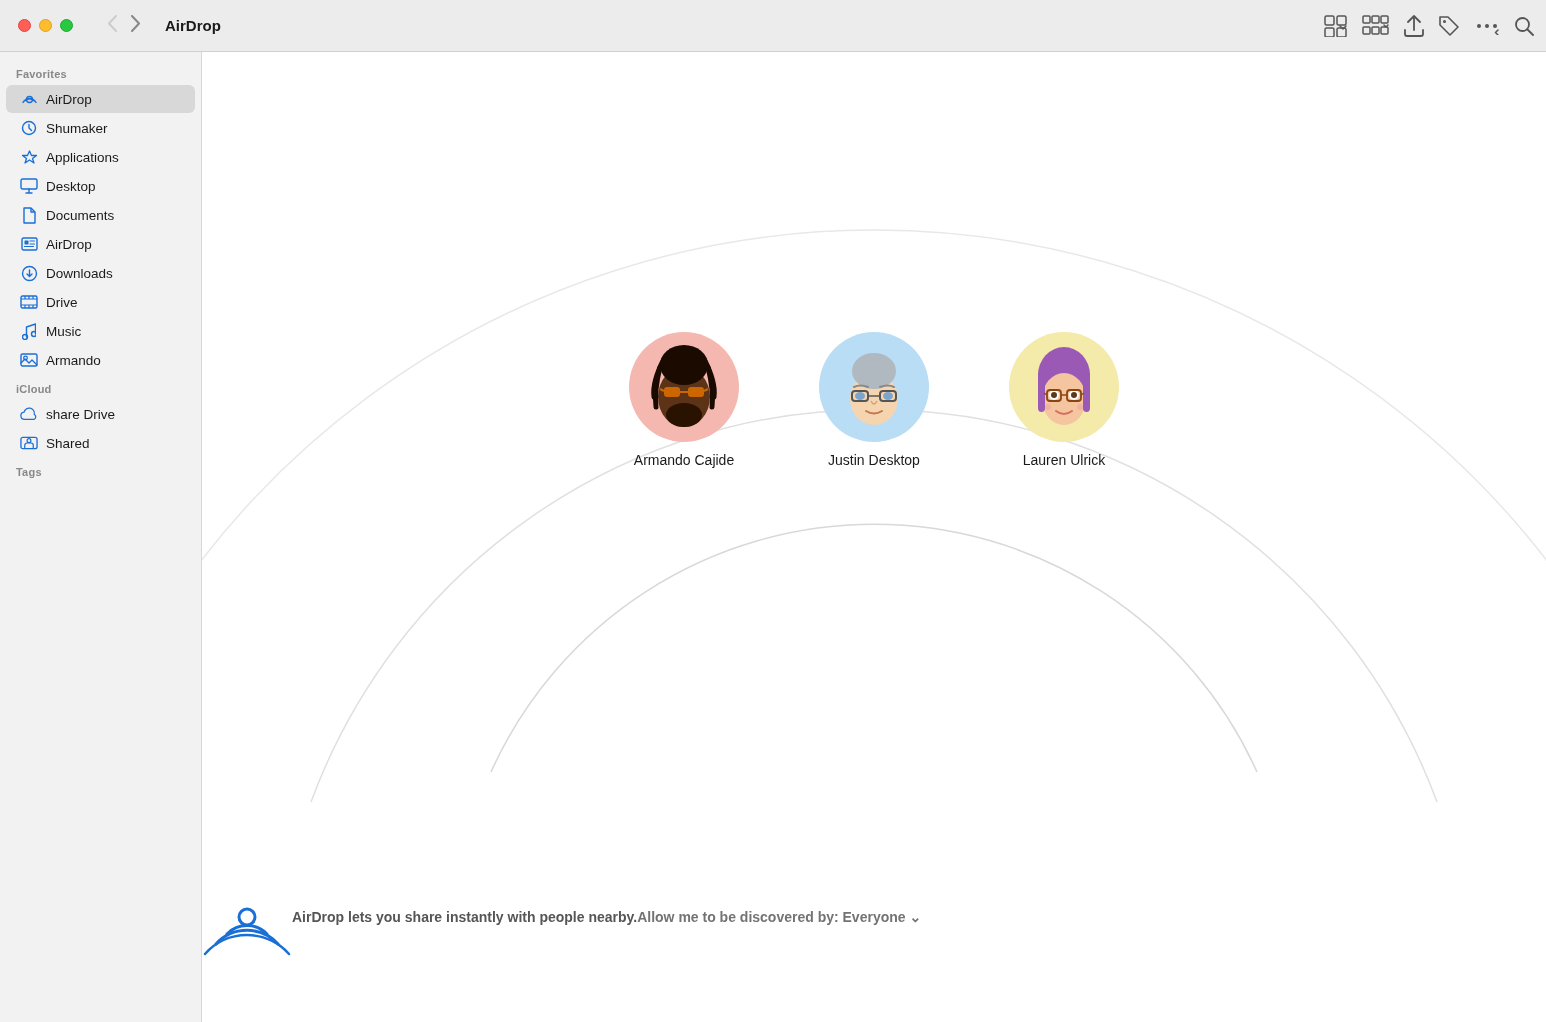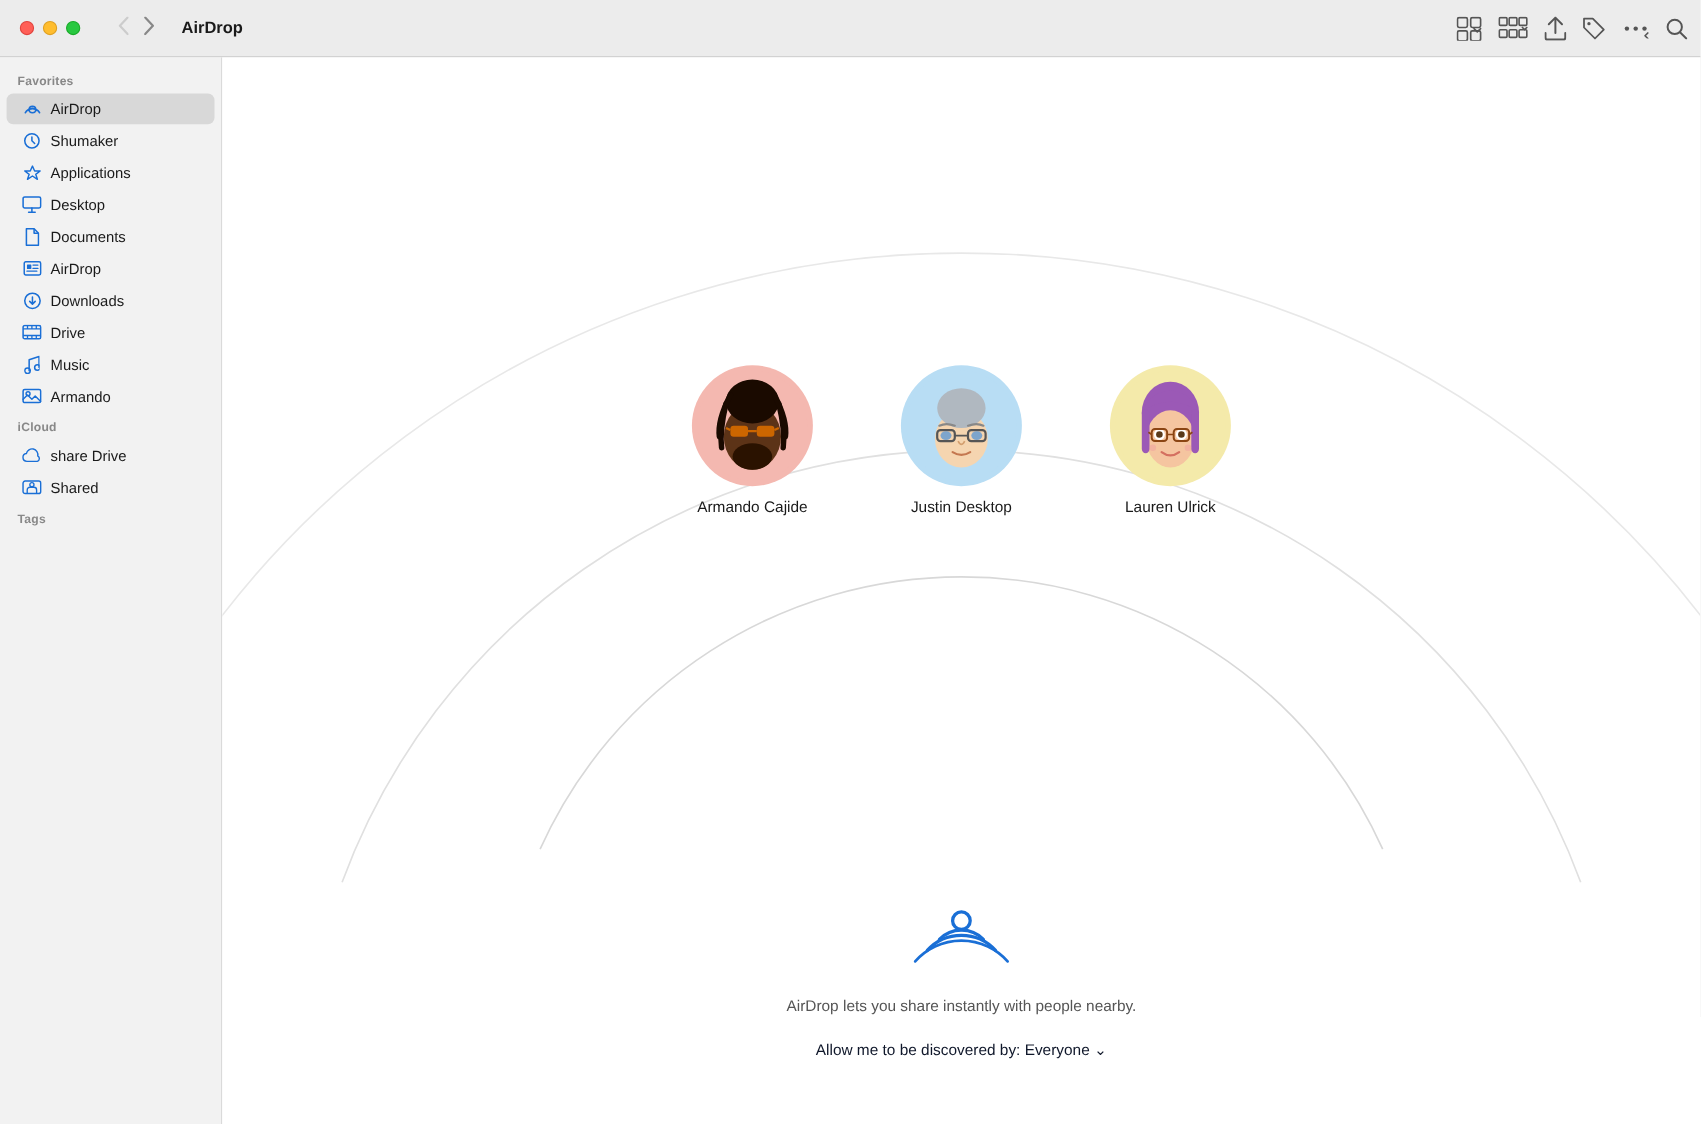--- a/index.html
+++ b/index.html
@@ -188,36 +188,37 @@
       text-align: center;
     }
 
     
     .bottom-section {
       position: absolute;
       bottom: 60px;
       left: 0;
       right: 0;
       display: flex;
-      flex-direction: column;
-      align-items: center;
-      gap: 24px;
+      flex-direction: row;
+      align-items: center;
+      gap: 0;
+      font-weight: bold;
     }
     .airdrop-radar {
       width: 90px;
       height: 90px;
     }
     .airdrop-description {
       font-size: 14px;
       color: #555;
       text-align: center;
     }
     .airdrop-discovery {
       font-size: 14px;
-      color: #0f172a;
+      color: #737373;
       cursor: pointer;
       display: flex;
       align-items: center;
       gap: 4px;
     }
   </style>
 </head>
 <body>
 
 <div class="titlebar">

